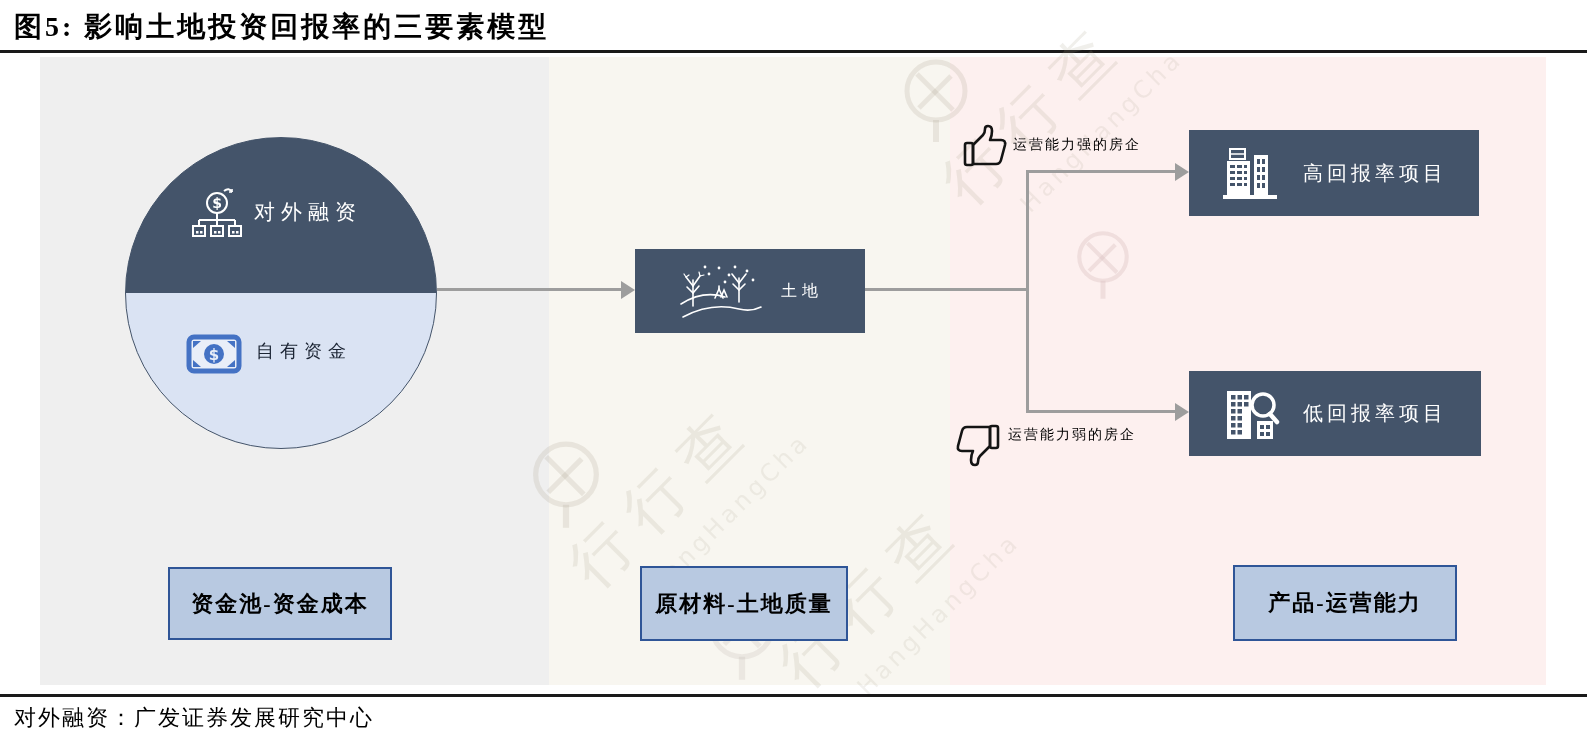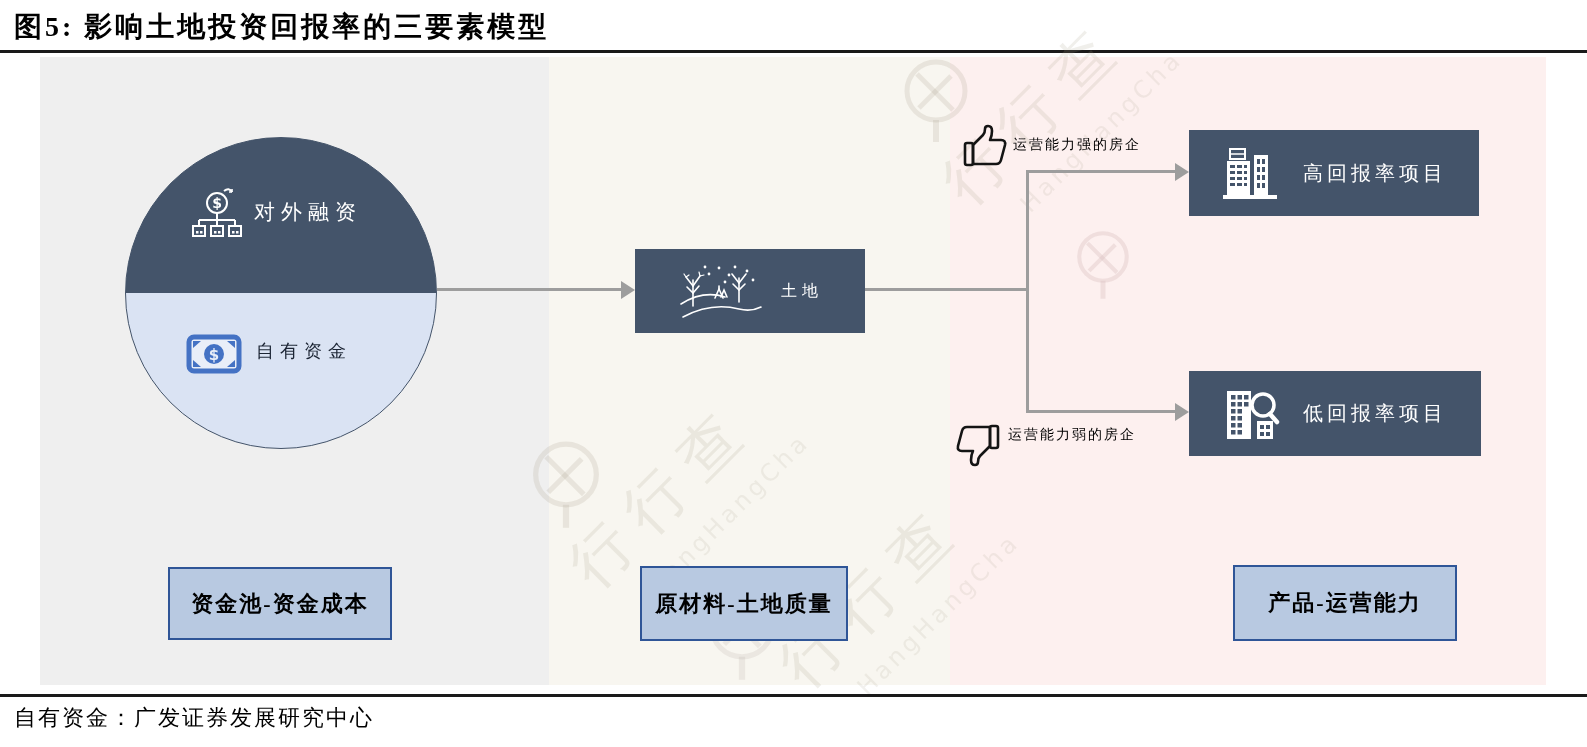--- a/index.html
+++ b/index.html
@@ -295,15 +295,15 @@
     <span>资金池-资金成本</span>
   </div>
   <div class="abs factor-box factor-3">
     <span>产品-运营能力</span>
   </div>
   <div class="abs factor-box factor-2">
     <span>原材料-土地质量</span>
   </div>
 
   <div class="abs rule-bottom"></div>
-  <div class="abs source-line">自有资金：广发证券发展研究中心</div>
+  <div class="abs source-line">对外融资：广发证券发展研究中心</div>
 
 </div>
 
 </body></html>

